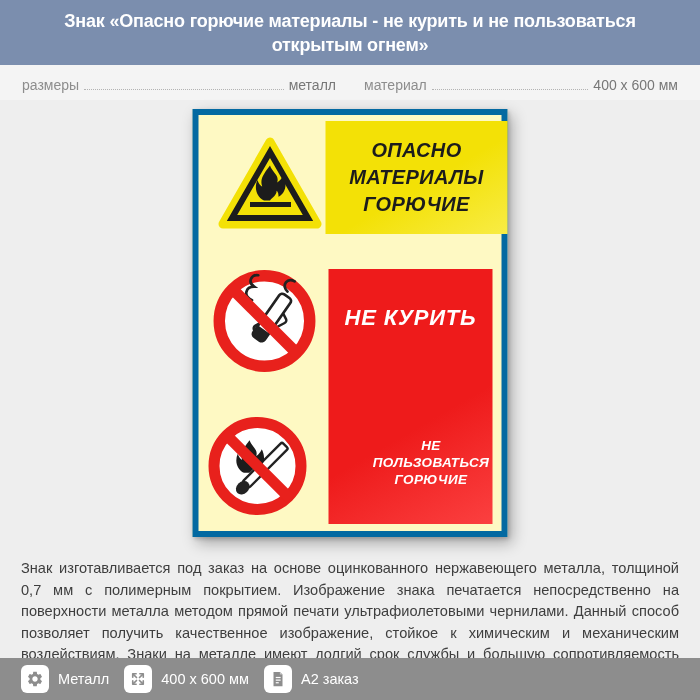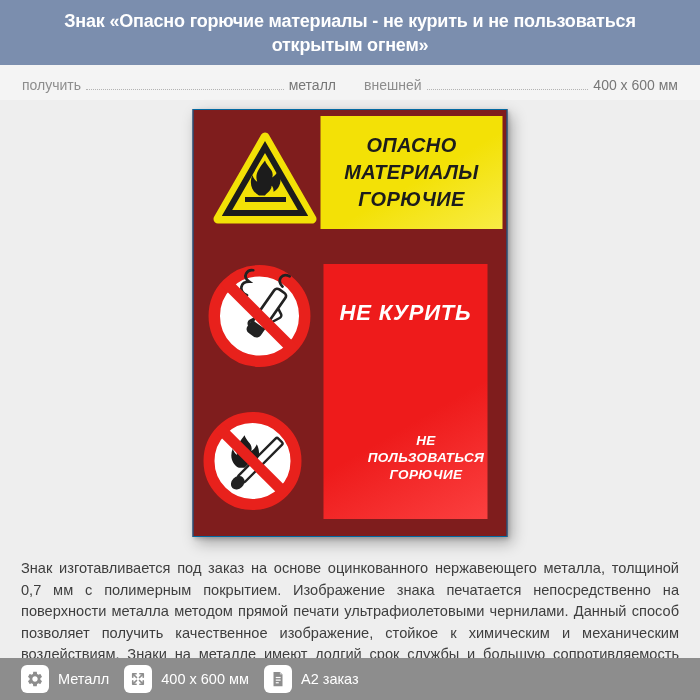--- a/index.html
+++ b/index.html
@@ -15,21 +15,21 @@
   .specs{height:35px;background:#f4f4f4;display:flex;align-items:flex-start;padding:12px 22px 0;
          box-sizing:border-box;gap:28px;font-size:14px;color:#8d8d8d;}
   .spec{flex:1;display:flex;align-items:baseline;min-width:0;}
   .spec .lbl{white-space:nowrap;}
   .spec .val{white-space:nowrap;color:#777777;}
   .leader{flex:1;border-bottom:1.5px dotted #b3b3b3;margin:0 5px 3px;}
 
   
   .stage{height:445px;background:#eeeeee;position:relative;}
   .sign{position:absolute;left:50%;top:9px;transform:translateX(-50%);
-        width:315px;height:428px;background:#7f1d1d;border:1px solid #0369a1;box-sizing:border-box;
+        width:315px;height:428px;background:#fef9c3;border:6px solid #0369a1;box-sizing:border-box;
         box-shadow:4px 6px 14px rgba(0,0,0,0.30),1px 2px 4px rgba(0,0,0,0.18);}
   .tri{position:absolute;left:19px;top:21px;}
   .ybox{position:absolute;left:127px;top:6px;width:182px;height:113px;
         background:linear-gradient(150deg,#f3e106 55%,#f8ec45);
         display:flex;flex-direction:column;justify-content:center;text-align:center;
         color:#1c1c1c;font-weight:700;font-style:italic;font-size:20px;line-height:27px;letter-spacing:0.4px;}
   .circ1{position:absolute;left:14px;top:154px;}
   .circ2{position:absolute;left:9px;top:301px;}
   .rbox{position:absolute;left:130px;top:154px;width:164px;height:255px;
         background:linear-gradient(150deg,#ee1b1b 60%,#fb4040);}
@@ -53,26 +53,26 @@
 <body>
 
 <div class="page">
 
   <div class="hdr">
     <h1>Знак «Опасно горючие материалы - не курить и не пользоваться открытым огнем»</h1>
   </div>
 
   <div class="specs">
     <div class="spec">
-      <span class="lbl">получить</span>
+      <span class="lbl">размеры</span>
       <span class="leader"></span>
       <span class="val">металл</span>
     </div>
     <div class="spec">
-      <span class="lbl">внешней</span>
+      <span class="lbl">материал</span>
       <span class="leader"></span>
       <span class="val">400 x 600 мм</span>
     </div>
   </div>
 
   <div class="stage">
     <div class="sign">
 
       <svg class="tri" width="105" height="94" viewBox="0 0 104 94">
         <path d="M52 6 L99 88 L5 88 Z" fill="#f3e106" stroke="#f3e106" stroke-width="9" stroke-linejoin="round"></path>

